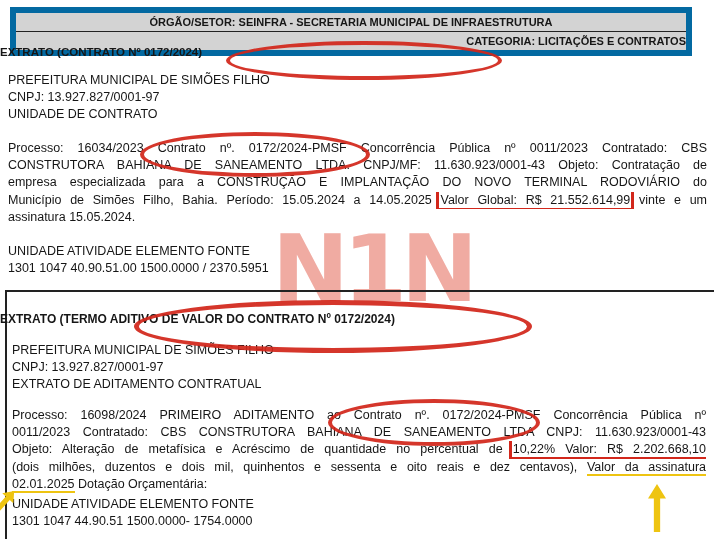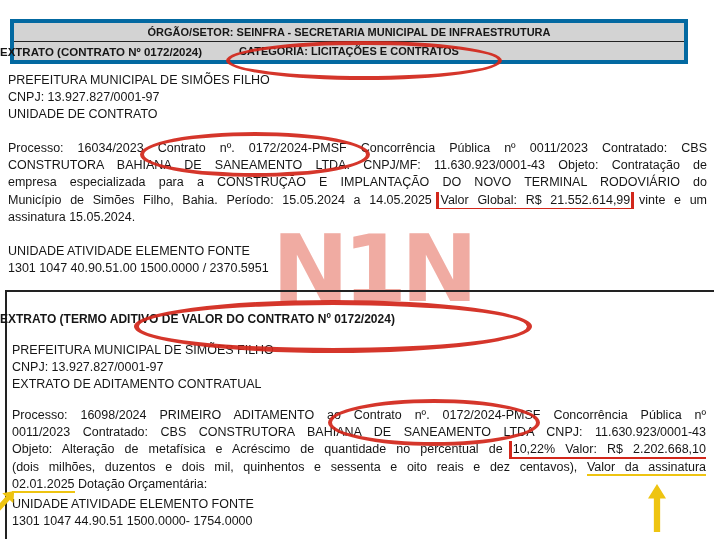--- a/index.html
+++ b/index.html
@@ -14,34 +14,33 @@
     position:relative;
     width:714px;height:539px;
     overflow:hidden;
     background:#ffffff;
     font-family:"Liberation Sans","DejaVu Sans",sans-serif;
     color:var(--ink);
   }
   
   .hdr-table{
     position:absolute;left:10px;top:7px;width:670px;
-    border:4px solid #0369a1;
-    margin-top:12px;
+    border:6px solid #0369a1;
   }
   .hdr-row{
     background:var(--bar-gray);
     text-align:center;
     font-weight:bold;
     font-size:11px;
     line-height:18px;
     height:18px;
     white-space:nowrap;
     overflow:hidden;
   }
-  .hdr-row + .hdr-row{border-top:1.5px solid #222;}
+  .hdr-row + .hdr-row{border-top:1.5px solid #222;text-align:right;}
   
   .sec-title{
     position:absolute;
     font-weight:bold;
     text-align:left;
     white-space:nowrap;
   }
   #title1{left:0;top:46px;width:714px;font-size:11.5px;}
   #title2{left:0;top:312px;width:655px;font-size:12px;}
   

